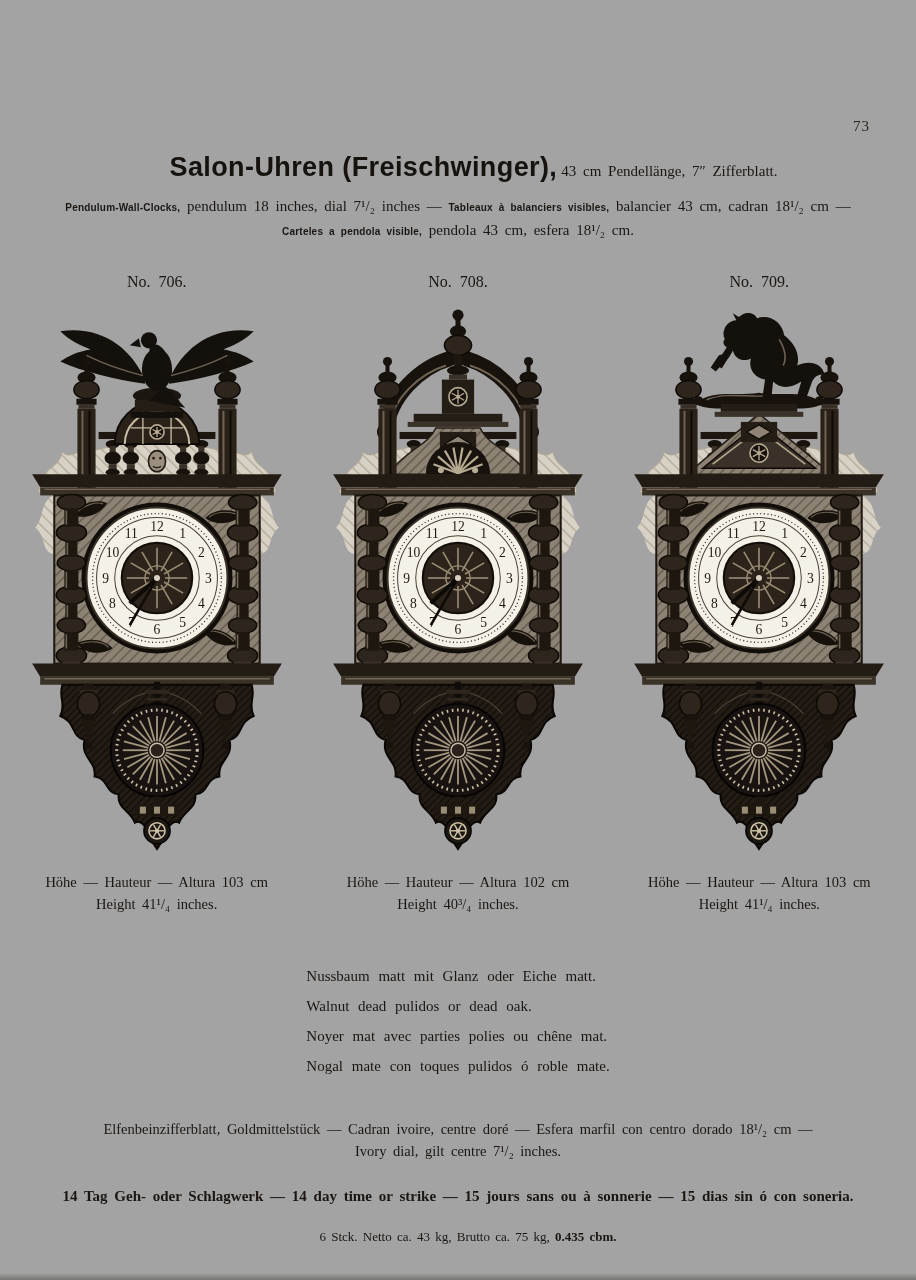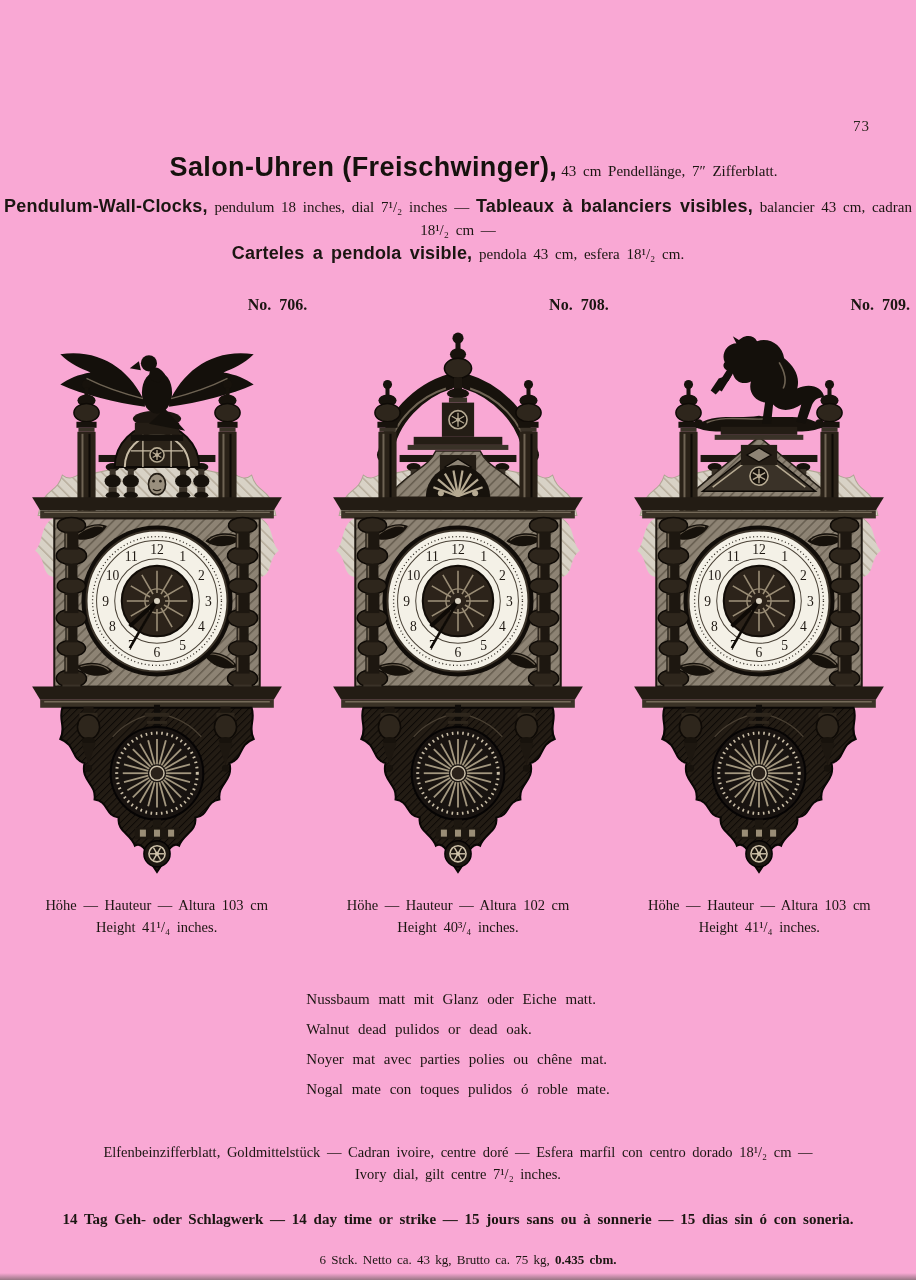--- a/index.html
+++ b/index.html
@@ -1,39 +1,39 @@
 <!DOCTYPE html>
 <html><head>
 <meta charset="utf-8">
 <style>
   * { margin:0; padding:0; box-sizing:border-box; }
   html,body { background:#ffffff; }
   body { font-family:"Liberation Serif", serif; color:#1b1612; }
   .page {
     position:relative; width:916px; height:1280px; margin:0 auto;
-    background:#f9a8d4; overflow:hidden;
+    background:#a3a3a3; overflow:hidden;
   }
   .page-number {
     position:absolute; top:118px; right:46px;
     font-size:15px; letter-spacing:1px; color:#2a241e;
   }
   .title-block { margin-top:152px; text-align:center;padding-left:31px; }
   .title-main {
     font-family:"Liberation Sans", sans-serif; font-weight:700;
     font-size:27px; letter-spacing:0.4px; color:#16120e;
   }
   .title-suffix { font-size:15px; word-spacing:3px; }
   .subtitle { margin-top:12px; text-align:center; font-size:15px; line-height:23px; word-spacing:3px; }
   .subtitle .b {
     font-family:"Liberation Sans", sans-serif; font-weight:700;
-    font-size:18px; letter-spacing:0.2px;
+    font-size:10px; letter-spacing:0.2px;
   }
   .figures { display:flex; margin-top:30px; padding:0 6px; }
   .figure-col { flex:1 1 0; text-align:center; }
-  .figure-number { font-weight:700; font-size:16px; word-spacing:4px; margin-bottom:4px;text-align:right; }
+  .figure-number { font-weight:400; font-size:16px; word-spacing:4px; margin-bottom:4px; }
   .clock-wrap { height:566px; display:flex; align-items:flex-start; justify-content:center; }
   .clock-wrap svg { display:block; }
   .figure-caption { margin-top:10px; font-size:14.5px; line-height:22px; word-spacing:3px; }
   .materials { margin-top:46px; width:fit-content; margin-left:auto; margin-right:auto; text-align:left;
                font-size:15px; line-height:30px; word-spacing:5px; }
   .dial-note { margin-top:37px; text-align:center; font-size:14.5px; line-height:22px; word-spacing:3px; }
   .movement-note { margin-top:26px; text-align:center; font-weight:700; font-size:15px; word-spacing:3px; }
   .shipping-note { margin-top:24px; text-align:center; font-size:13px; word-spacing:2px;padding-left:20px; }
   .shipping-note .b { font-weight:700; }
   .scan-edge {

